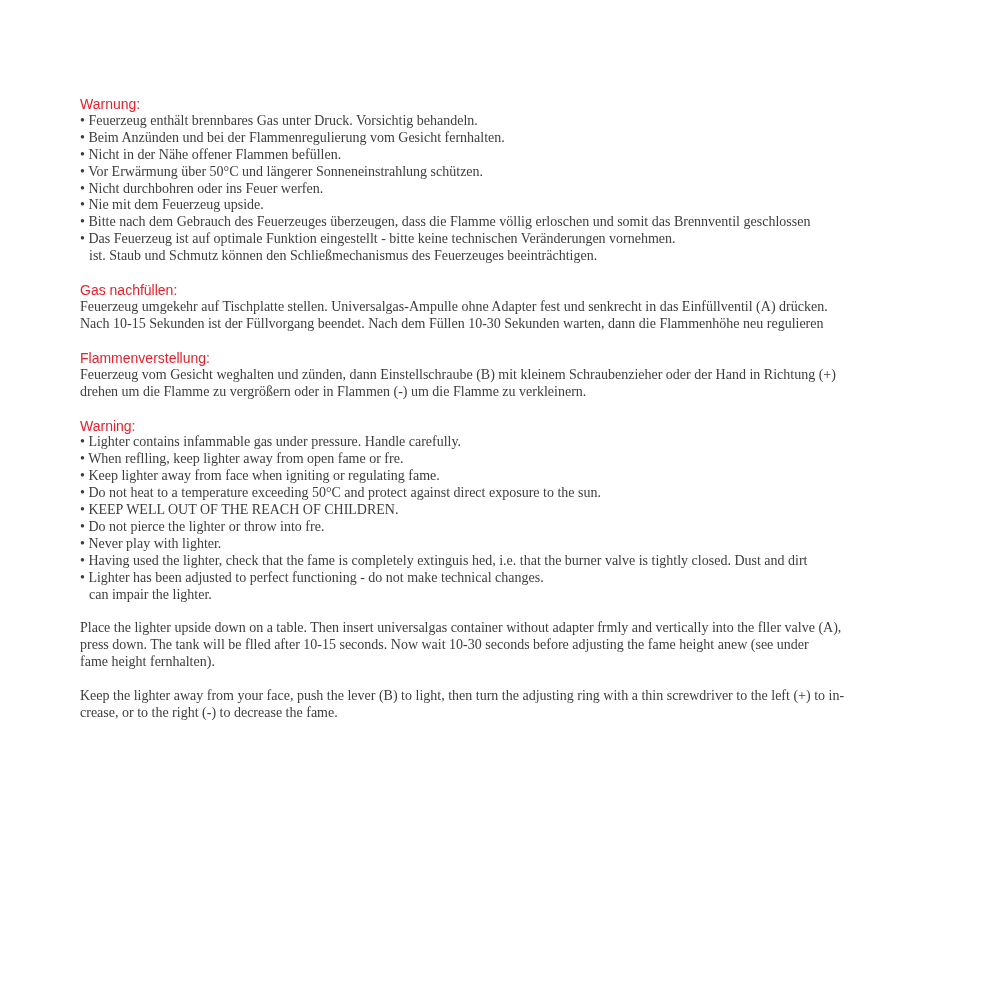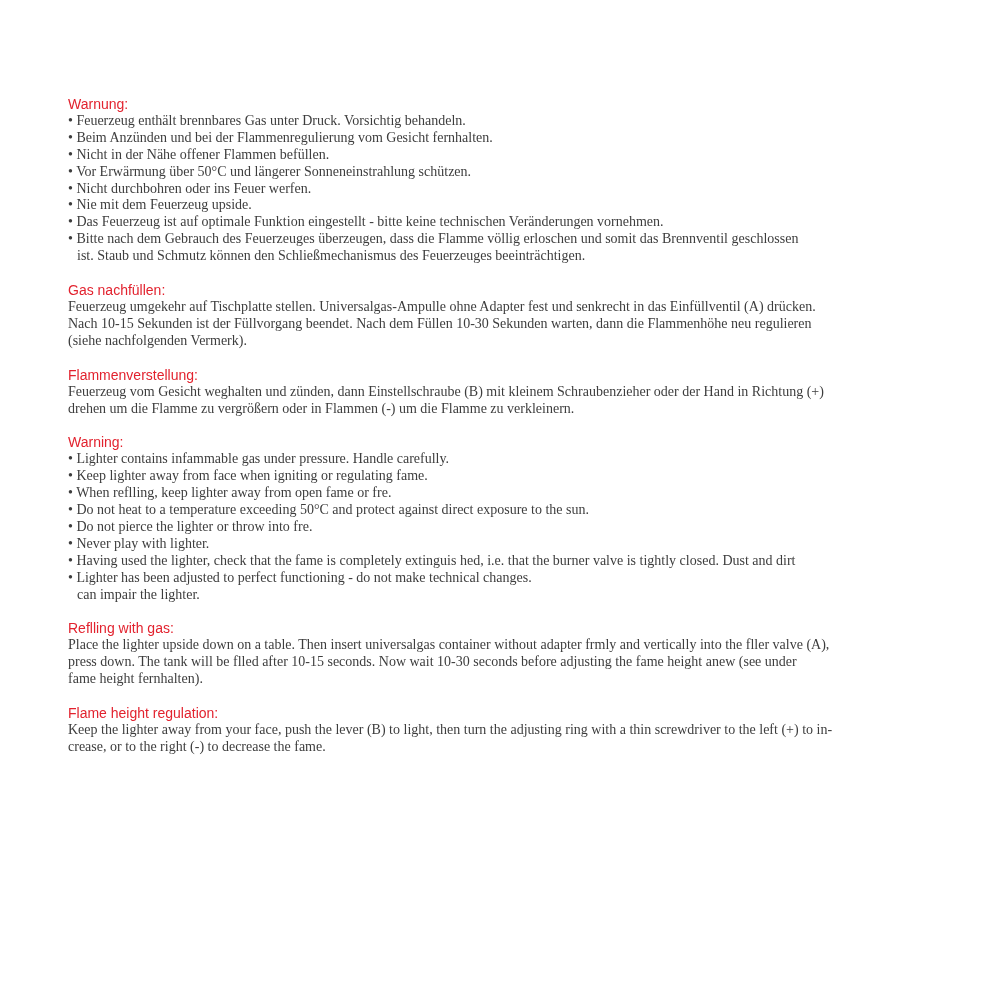--- a/index.html
+++ b/index.html
@@ -16,21 +16,21 @@
     overflow: hidden;
   }
   .page {
     position: relative;
     width: 1000px;
     height: 1000px;
     background: var(--bg-color);
   }
   .doc {
     position: absolute;
-    left: 68px;
+    left: 80px;
     top: 96px;
     width: 880px;
     font-size: 14px;
     line-height: 16.9px;
     color: var(--body-color);
   }
   .section { margin-bottom: 17px; }
   .sec-heading {
     color: var(--heading-color);
     white-space: pre;
@@ -45,52 +45,50 @@
 <div class="page">
   <div class="doc" id="doc">
       <div class="section">
         <div class="sec-heading">Warnung:</div>
         <div class="line"><span class="bullet-mark">• </span><span>Feuerzeug enthält brennbares Gas unter Druck. Vorsichtig behandeln.</span></div>
         <div class="line"><span class="bullet-mark">• </span><span>Beim Anzünden und bei der Flammenregulierung vom Gesicht fernhalten.</span></div>
         <div class="line"><span class="bullet-mark">• </span><span>Nicht in der Nähe offener Flammen befüllen.</span></div>
         <div class="line"><span class="bullet-mark">• </span><span>Vor Erwärmung über 50°C und längerer Sonneneinstrahlung schützen.</span></div>
         <div class="line"><span class="bullet-mark">• </span><span>Nicht durchbohren oder ins Feuer werfen.</span></div>
         <div class="line"><span class="bullet-mark">• </span><span>Nie mit dem Feuerzeug upside.</span></div>
+        <div class="line"><span class="bullet-mark">• </span><span>Bitte nach dem Gebrauch des Feuerzeuges überzeugen, dass die Flamme völlig erloschen und somit das Brennventil geschlossen</span></div>
         <div class="line"><span class="bullet-mark">• </span><span>Das Feuerzeug ist auf optimale Funktion eingestellt - bitte keine technischen Veränderungen vornehmen.</span></div>
-        <div class="line"><span class="bullet-mark">• </span><span>Bitte nach dem Gebrauch des Feuerzeuges überzeugen, dass die Flamme völlig erloschen und somit das Brennventil geschlossen</span></div>
         <div class="line cont"><span>ist. Staub und Schmutz können den Schließmechanismus des Feuerzeuges beeinträchtigen.</span></div>
       </div>
       <div class="section">
         <div class="sec-heading">Gas nachfüllen:</div>
         <div class="line"><span>Feuerzeug umgekehr auf Tischplatte stellen. Universalgas-Ampulle ohne Adapter fest und senkrecht in das Einfüllventil (A) drücken.</span></div>
         <div class="line"><span>Nach 10-15 Sekunden ist der Füllvorgang beendet. Nach dem Füllen 10-30 Sekunden warten, dann die Flammenhöhe neu regulieren</span></div>
-        <div class="line"><span>(siehe nachfolgenden Vermerk).</span></div>
       </div>
       <div class="section">
         <div class="sec-heading">Flammenverstellung:</div>
         <div class="line"><span>Feuerzeug vom Gesicht weghalten und zünden, dann Einstellschraube (B) mit kleinem Schraubenzieher oder der Hand in Richtung (+)</span></div>
         <div class="line"><span>drehen um die Flamme zu vergrößern oder in Flammen (-) um die Flamme zu verkleinern.</span></div>
       </div>
       <div class="section">
         <div class="sec-heading">Warning:</div>
         <div class="line"><span class="bullet-mark">• </span><span>Lighter contains infammable gas under pressure. Handle carefully.</span></div>
+        <div class="line"><span class="bullet-mark">• </span><span>When reflling, keep lighter away from open fame or fre.</span></div>
         <div class="line"><span class="bullet-mark">• </span><span>Keep lighter away from face when igniting or regulating fame.</span></div>
-        <div class="line"><span class="bullet-mark">• </span><span>When reflling, keep lighter away from open fame or fre.</span></div>
         <div class="line"><span class="bullet-mark">• </span><span>Do not heat to a temperature exceeding 50°C and protect against direct exposure to the sun.</span></div>
+        <div class="line"><span class="bullet-mark">• </span><span>KEEP WELL OUT OF THE REACH OF CHILDREN.</span></div>
         <div class="line"><span class="bullet-mark">• </span><span>Do not pierce the lighter or throw into fre.</span></div>
         <div class="line"><span class="bullet-mark">• </span><span>Never play with lighter.</span></div>
         <div class="line"><span class="bullet-mark">• </span><span>Having used the lighter, check that the fame is completely extinguis hed, i.e. that the burner valve is tightly closed. Dust and dirt</span></div>
         <div class="line"><span class="bullet-mark">• </span><span>Lighter has been adjusted to perfect functioning - do not make technical changes.</span></div>
         <div class="line cont"><span>can impair the lighter.</span></div>
       </div>
       <div class="section">
-        <div class="sec-heading">Reflling with gas:</div>
         <div class="line"><span>Place the lighter upside down on a table. Then insert universalgas container without adapter frmly and vertically into the fller valve (A),</span></div>
         <div class="line"><span>press down. The tank will be flled after 10-15 seconds. Now wait 10-30 seconds before adjusting the fame height anew (see under</span></div>
         <div class="line"><span>fame height fernhalten).</span></div>
       </div>
       <div class="section">
-        <div class="sec-heading">Flame height regulation:</div>
         <div class="line"><span>Keep the lighter away from your face, push the lever (B) to light, then turn the adjusting ring with a thin screwdriver to the left (+) to in-</span></div>
         <div class="line"><span>crease, or to the right (-) to decrease the fame.</span></div>
       </div>
     </div>
 </div>
 
 </body></html>

